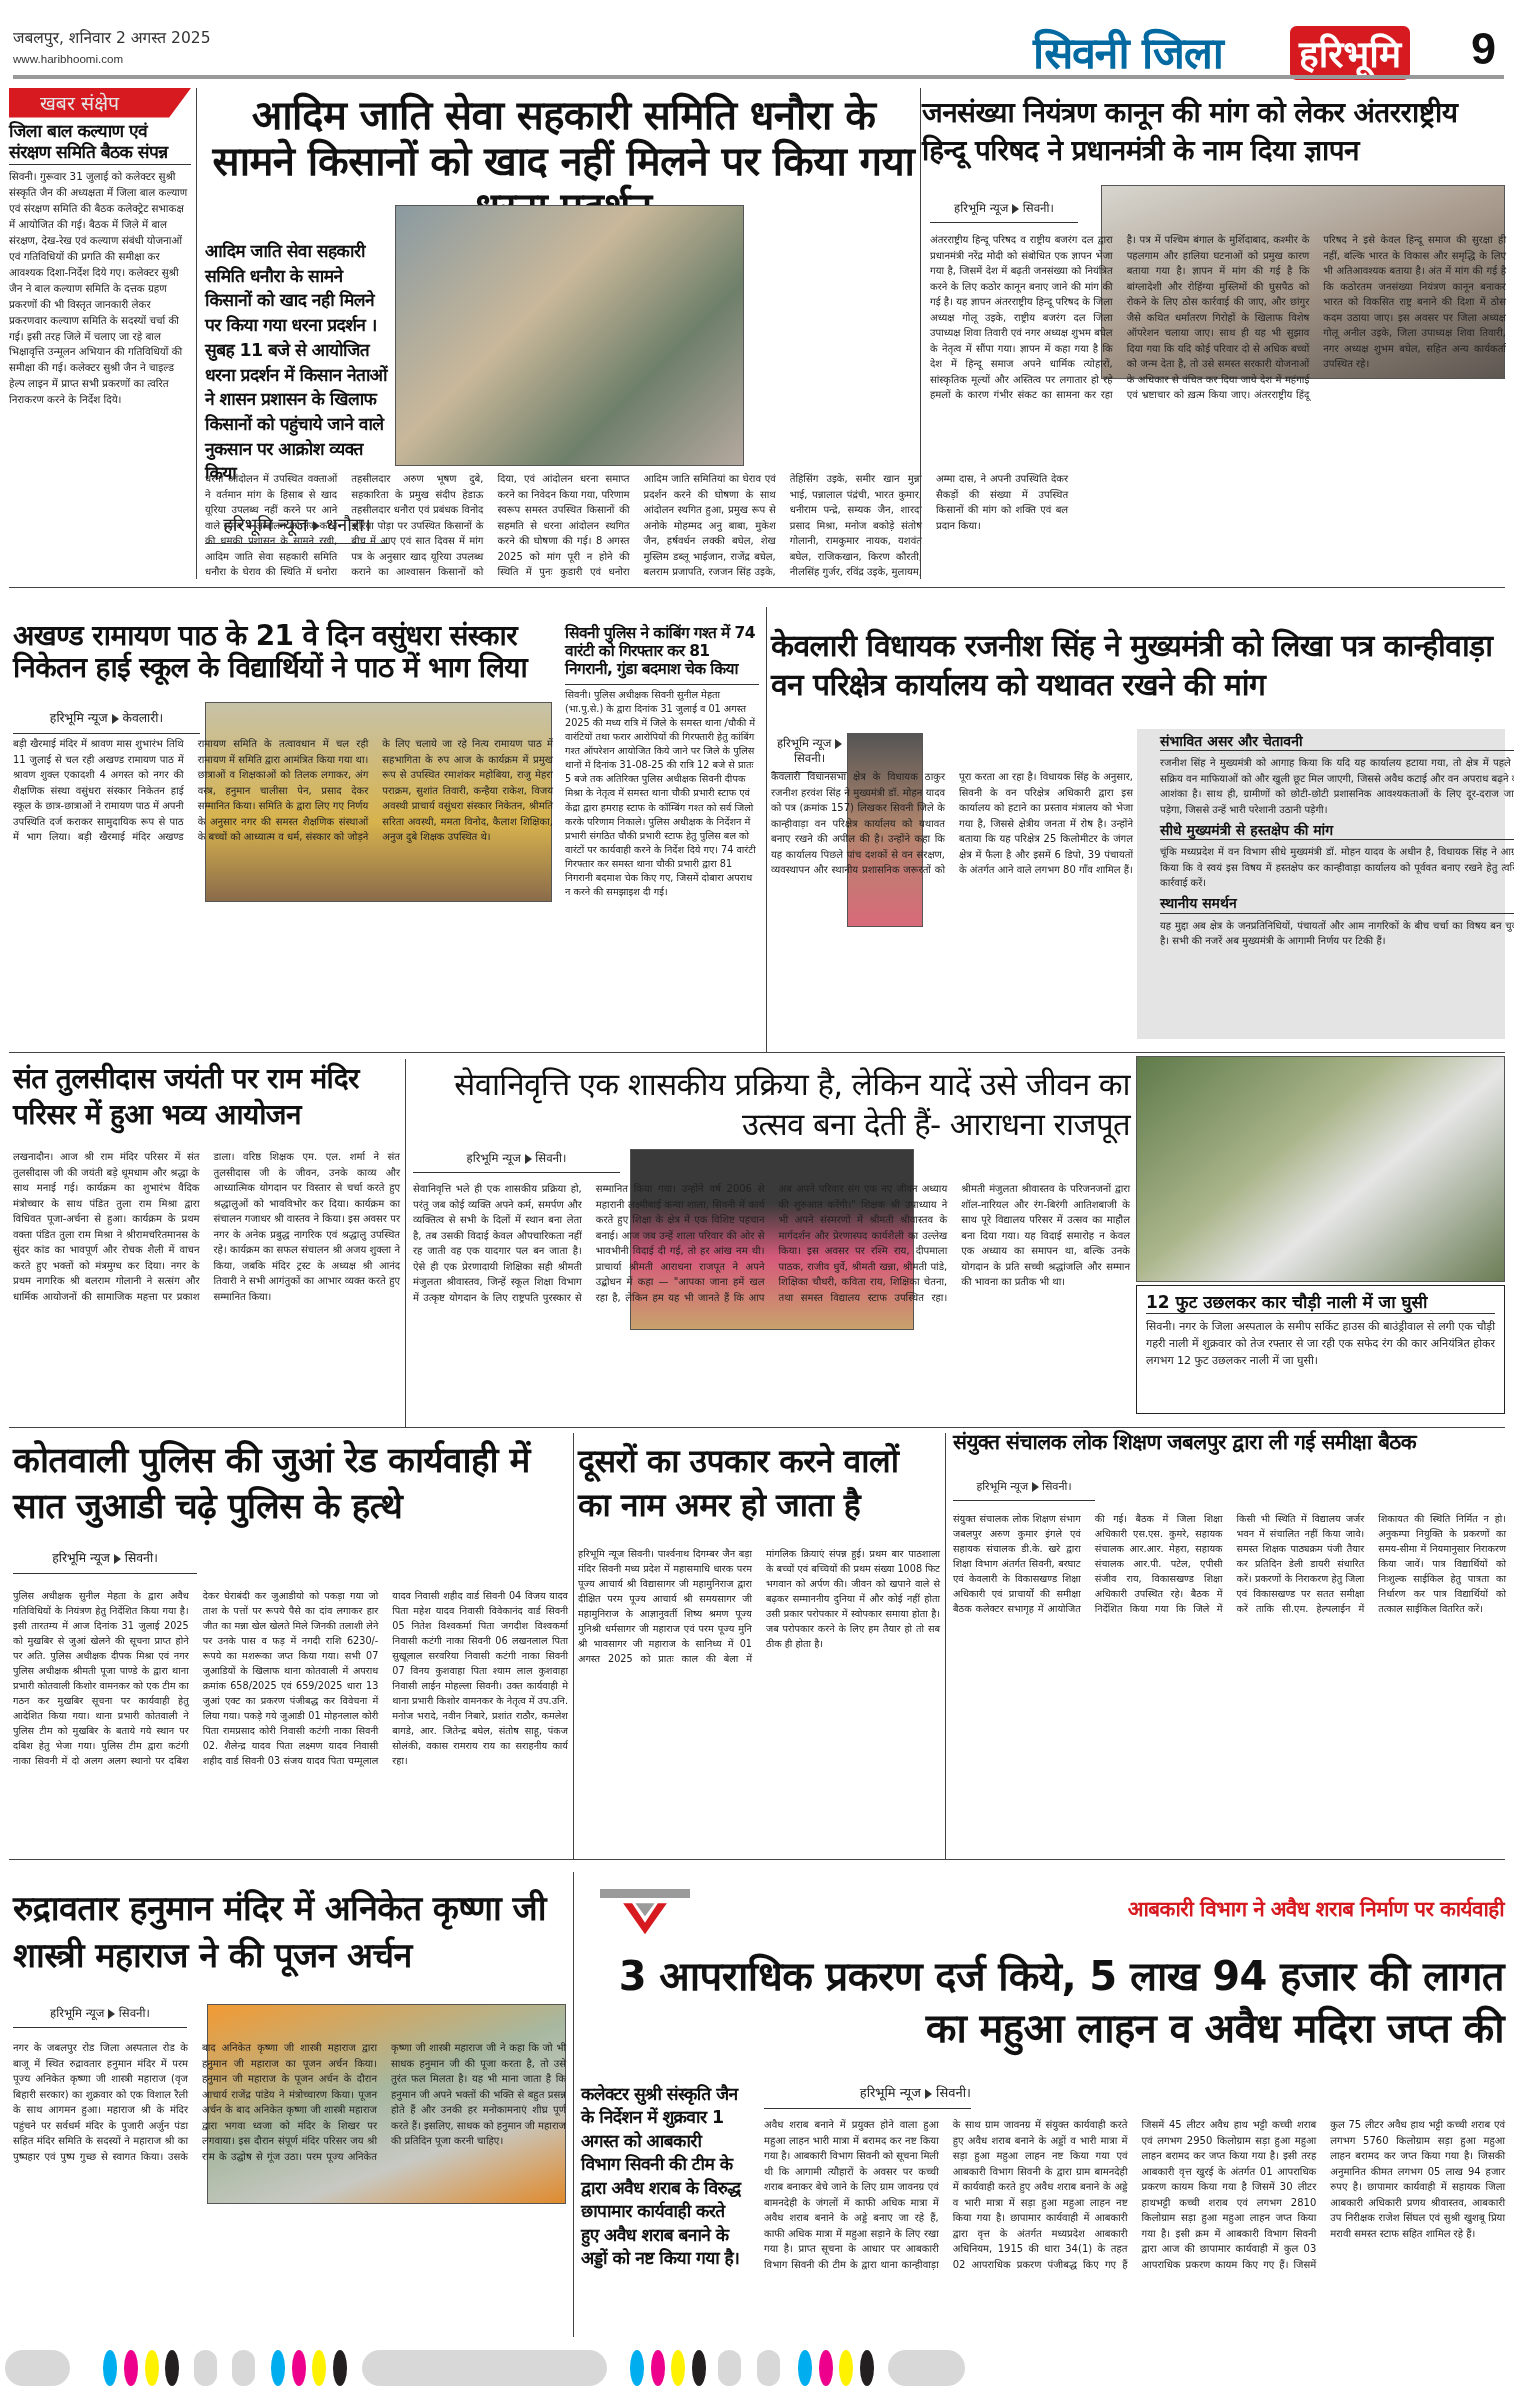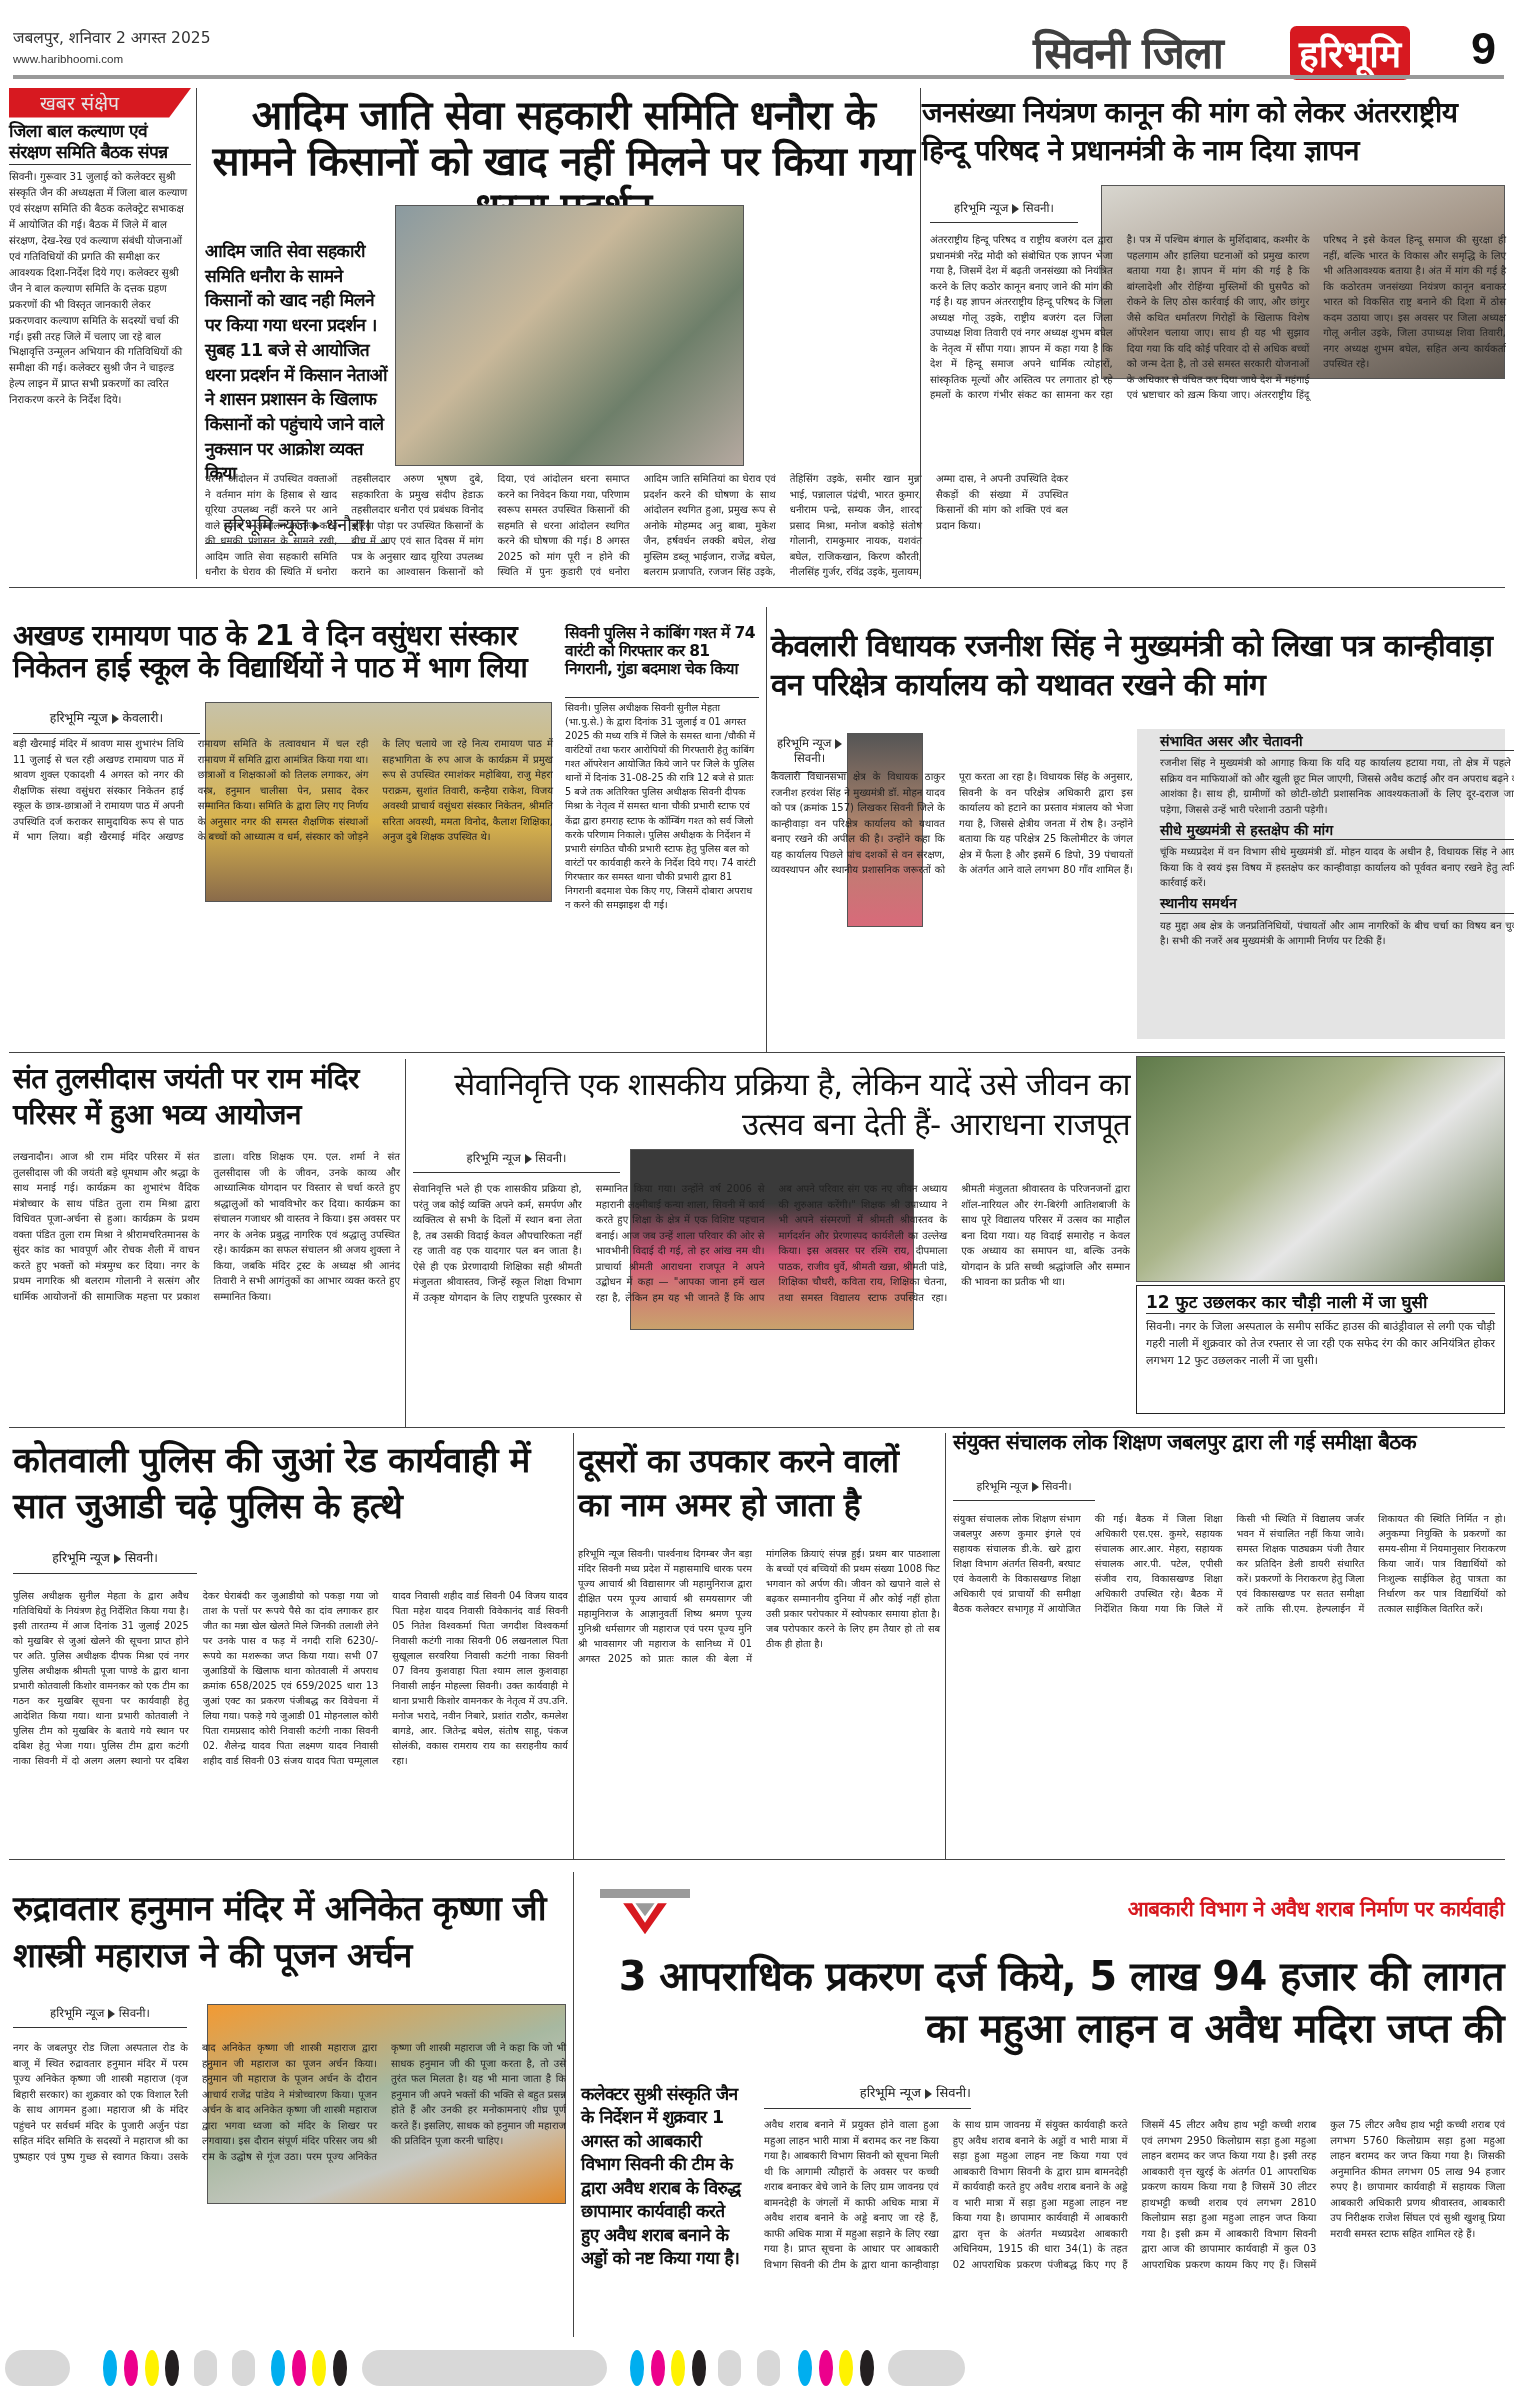--- a/index.html
+++ b/index.html
@@ -16,21 +16,21 @@
 .mark{display:inline-block;width:0;height:0;border-top:5.8px solid transparent;border-bottom:5.8px solid transparent;border-left:7.7px solid #333;vertical-align:middle}
 .cmyk{position:absolute;top:2350px;width:14px;height:36px;border-radius:50%}
 .reg{position:absolute;top:2350px;height:36px;background:#d8d8d8;border-radius:18px}
 </style>
 </head>
 <body>
 
 <div class="abs" style="left:13px;top:0;width:1491px;height:76px">
   <div class="abs" style="left:0;top:26px;font-size:15.5px;font-family:'DejaVu Sans',sans-serif;color:#333">जबलपुर, शनिवार 2 अगस्त 2025</div>
   <div class="abs" style="left:0;top:52px;font-size:11.6px;color:#333">www.haribhoomi.com</div>
-  <div class="abs" style="left:1020px;top:22px;font-size:43px;font-weight:bold;color:#404040;font-family:'DejaVu Sans',sans-serif;letter-spacing:-1.3px">सिवनी जिला</div>
+  <div class="abs" style="left:1020px;top:22px;font-size:43px;font-weight:bold;color:#0369a1;font-family:'DejaVu Sans',sans-serif;letter-spacing:-1.3px">सिवनी जिला</div>
   <div class="abs" style="left:1277px;top:26px;padding:1.3px 9px;background:#d71920;color:#fff;border-radius:6.5px;font-size:37px;font-weight:bold;font-family:'DejaVu Sans',sans-serif">हरिभूमि</div>
   <div class="abs" style="left:1458px;top:23px;font-size:45px;font-weight:bold;color:#111">9</div>
 </div>
 <div class="abs" style="left:13px;top:75px;width:1491px;height:3.9px;background:#999"></div>
 
 <div class="abs" style="left:9px;top:88px;width:182px;height:491px">
   <div style="background:#d71920;color:#e5e5e5;font-weight:normal;font-size:19.4px;padding:1.3px 6.5px 1.3px 31px;clip-path:polygon(0 0,100% 0,88% 100%,0 100%);font-family:'DejaVu Sans',sans-serif">खबर संक्षेप</div>
   <div class="hl" style="font-size:17.4px;border-bottom:1.3px solid #333;margin:3.9px 0;padding-bottom:2.6px">जिला बाल कल्याण एवं संरक्षण समिति बैठक संपन्न</div>
   <div class="body" style="font-size:10.3px;text-align:left">सिवनी। गुरूवार 31 जुलाई को कलेक्टर सुश्री संस्कृति जैन की अध्यक्षता में जिला बाल कल्याण एवं संरक्षण समिति की बैठक कलेक्ट्रेट सभाकक्ष में आयोजित की गई। बैठक में जिले में बाल संरक्षण, देख-रेख एवं कल्याण संबंधी योजनाओं एवं गतिविधियों की प्रगति की समीक्षा कर आवश्यक दिशा-निर्देश दिये गए। कलेक्टर सुश्री जैन ने बाल कल्याण समिति के दत्तक ग्रहण प्रकरणों की भी विस्तृत जानकारी लेकर प्रकरणवार कल्याण समिति के सदस्यों चर्चा की गई। इसी तरह जिले में चलाए जा रहे बाल भिक्षावृत्ति उन्मूलन अभियान की गतिविधियों की समीक्षा की गई। कलेक्टर सुश्री जैन ने चाइल्ड हेल्प लाइन में प्राप्त सभी प्रकरणों का त्वरित निराकरण करने के निर्देश दिये।</div>
 </div>
@@ -55,21 +55,21 @@
 <div class="hline" style="left:9px;top:587px;width:1496px"></div>
 
 <div class="abs hl" style="left:13px;top:620px;width:549px;font-size:28px">अखण्ड रामायण पाठ के 21 वे दिन वसुंधरा संस्कार निकेतन हाई स्कूल के विद्यार्थियों ने पाठ में भाग लिया</div>
 <div class="abs byline" style="left:13px;top:709px;width:187px;font-size:12.3px">
   <span>हरिभूमि न्यूज</span> <span class="mark"></span> <span>केवलारी।</span>
 </div>
 <div class="abs photo" style="left:205px;top:702px;width:347px;height:200px;background:linear-gradient(180deg,#c7c2a8,#d8b34d 60%,#8a6b4a)"></div>
 <div class="abs body" style="left:13px;top:736px;width:540px;height:310px;column-count:3;font-size:10px">बड़ी खैरमाई मंदिर में श्रावण मास शुभारंभ तिथि 11 जुलाई से चल रही अखण्ड रामायण पाठ में श्रावण शुक्ल एकादशी 4 अगस्त को नगर की शैक्षणिक संस्था वसुंधरा संस्कार निकेतन हाई स्कूल के छात्र-छात्राओं ने रामायण पाठ में अपनी उपस्थिति दर्ज कराकर सामुदायिक रूप से पाठ में भाग लिया। बड़ी खैरमाई मंदिर अखण्ड रामायण समिति के तत्वावधान में चल रही रामायण में समिति द्वारा आमंत्रित किया गया था। छात्राओं व शिक्षकाओं को तिलक लगाकर, अंग वस्त्र, हनुमान चालीसा पेन, प्रसाद देकर सम्मानित किया। समिति के द्वारा लिए गए निर्णय के अनुसार नगर की समस्त शैक्षणिक संस्थाओं के बच्चों को आध्यात्म व धर्म, संस्कार को जोड़ने के लिए चलाये जा रहे नित्य रामायण पाठ में सहभागिता के रुप आज के कार्यक्रम में प्रमुख रूप से उपस्थित रमाशंकर महोबिया, राजु मेहरा पराक्रम, सुशांत तिवारी, कन्हैया राकेश, विजय अवस्थी प्राचार्य वसुंधरा संस्कार निकेतन, श्रीमति सरिता अवस्थी, ममता विनोद, कैलाश शिक्षिका, अनुज दुबे शिक्षक उपस्थित थे।</div>
 
 <div class="abs" style="left:565px;top:625px;width:194px;height:420px">
-  <div class="hl" style="font-size:15.5px;border-bottom:1.3px solid #333;padding-bottom:19px;margin-bottom:2.6px">सिवनी पुलिस ने कांबिंग गश्त में 74 वारंटी को गिरफ्तार कर 81 निगरानी, गुंडा बदमाश चेक किया</div>
+  <div class="hl" style="font-size:15.5px;border-bottom:1.3px solid #333;padding-bottom:6px;margin-bottom:2.6px">सिवनी पुलिस ने कांबिंग गश्त में 74 वारंटी को गिरफ्तार कर 81 निगरानी, गुंडा बदमाश चेक किया</div>
   <div class="body" style="font-size:9.7px;text-align:left;line-height:1.45">सिवनी। पुलिस अधीक्षक सिवनी सुनील मेहता (भा.पु.से.) के द्वारा दिनांक 31 जुलाई व 01 अगस्त 2025 की मध्य रात्रि में जिले के समस्त थाना /चौकी में वारंटियों तथा फरार आरोपियों की गिरफ्तारी हेतु कांबिंग गश्त ऑपरेशन आयोजित किये जाने पर जिले के पुलिस थानों में दिनांक 31-08-25 की रात्रि 12 बजे से प्रातः 5 बजे तक अतिरिक्त पुलिस अधीक्षक सिवनी दीपक मिश्रा के नेतृत्व में समस्त थाना चौकी प्रभारी स्टाफ एवं केंद्रा द्वारा हमराह स्टाफ के कॉम्बिंग गश्त को सर्व जिलो करके परिणाम निकाले। पुलिस अधीक्षक के निर्देशन में प्रभारी संगठित चौकी प्रभारी स्टाफ हेतु पुलिस बल को वारंटों पर कार्यवाही करने के निर्देश दिये गए। 74 वारंटी गिरफ्तार कर समस्त थाना चौकी प्रभारी द्वारा 81 निगरानी बदमाश चेक किए गए, जिसमें दोबारा अपराध न करने की समझाइश दी गई।</div>
 </div>
 <div class="vline" style="left:766px;top:607px;height:445px"></div>
 
 <div class="abs hl" style="left:771px;top:626px;width:736px;font-size:30px;line-height:1.3">केवलारी विधायक रजनीश सिंह ने मुख्यमंत्री को लिखा पत्र कान्हीवाड़ा वन परिक्षेत्र कार्यालय को यथावत रखने की मांग</div>
 <div class="abs byline" style="left:771px;top:735px;width:77px;font-size:11.6px">
   <span>हरिभूमि न्यूज</span> <span class="mark"></span> <span>सिवनी।</span>
 </div>
 <div class="abs photo" style="left:847px;top:733px;width:76px;height:194px;background:linear-gradient(180deg,#555,#b3876e 50%,#d86a7a)"></div>
 <div class="abs body" style="left:771px;top:769px;width:362px;height:278px;column-count:2;font-size:10px">केवलारी विधानसभा क्षेत्र के विधायक ठाकुर रजनीश हरवंश सिंह ने मुख्यमंत्री डॉ. मोहन यादव को पत्र (क्रमांक 157) लिखकर सिवनी जिले के कान्हीवाड़ा वन परिक्षेत्र कार्यालय को यथावत बनाए रखने की अपील की है। उन्होंने कहा कि यह कार्यालय पिछले पांच दशकों से वन संरक्षण, व्यवस्थापन और स्थानीय प्रशासनिक जरूरतों को पूरा करता आ रहा है। विधायक सिंह के अनुसार, सिवनी के वन परिक्षेत्र अधिकारी द्वारा इस कार्यालय को हटाने का प्रस्ताव मंत्रालय को भेजा गया है, जिससे क्षेत्रीय जनता में रोष है। उन्होंने बताया कि यह परिक्षेत्र 25 किलोमीटर के जंगल क्षेत्र में फैला है और इसमें 6 डिपो, 39 पंचायतों के अंतर्गत आने वाले लगभग 80 गाँव शामिल हैं।</div>

